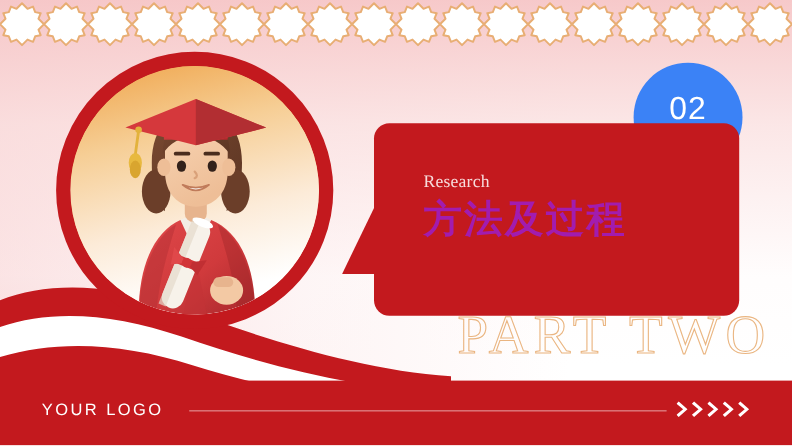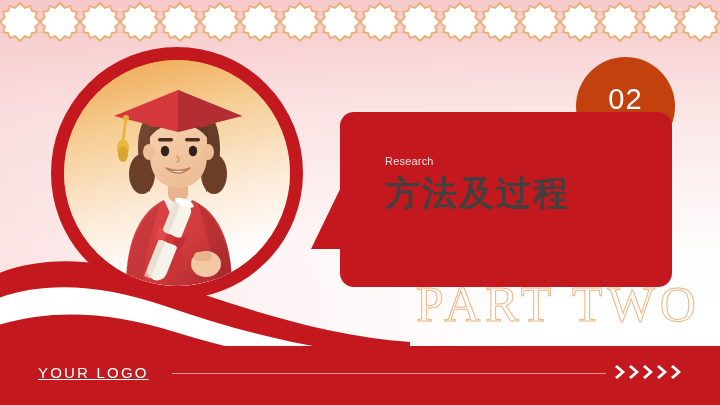--- a/index.html
+++ b/index.html
@@ -76,21 +76,21 @@
   }
 
   
   .badge-circle {
     position: absolute;
     left: 576px;
     top: 57px;
     width: 99px;
     height: 99px;
     border-radius: 50%;
-    background: #c2410c;
+    background: #3b82f6;
     z-index: 5;
     display: flex;
     align-items: flex-start;
     justify-content: center;
   }
   .badge-num {
     margin-top: 26px;
     color: #ffffff;
     font-size: 29px;
     letter-spacing: 1px;
@@ -153,29 +153,29 @@
   .title-cn-1 {
     color: #ffffff;
     font-size: 35px;
     font-weight: 700;
     letter-spacing: 2px;
     line-height: 1.08;
     white-space: nowrap;
   }
   .subtitle-en {
     color: #f7dcdc;
-    font-family: Liberation Sans, sans-serif;
-    font-size: 11px;
+    font-family: Liberation Serif, serif;
+    font-size: 16px;
     line-height: 1.45;
     padding-top: 8px;
     letter-spacing: 0.2px;
     white-space: nowrap;
   }
   .title-cn-2 {
-    color: #404040;
+    color: #a21caf;
     font-size: 35px;
     font-weight: 700;
     letter-spacing: 2px;
     line-height: 1.1;
     margin-top: 4px;
     white-space: nowrap;
   }
 
   
   .bottom-bar {
@@ -189,21 +189,20 @@
   }
   .logo-text {
     position: absolute;
     left: 38px;
     top: 364px;
     color: #ffffff;
     font-size: 15px;
     letter-spacing: 2.2px;
     font-weight: 500;
     z-index: 10;
-    text-decoration: underline;
   }
   .bar-line {
     position: absolute;
     left: 172px;
     top: 373px;
     width: 434px;
     height: 1px;
     background: rgba(255,255,255,0.55);
     z-index: 10;
   }

